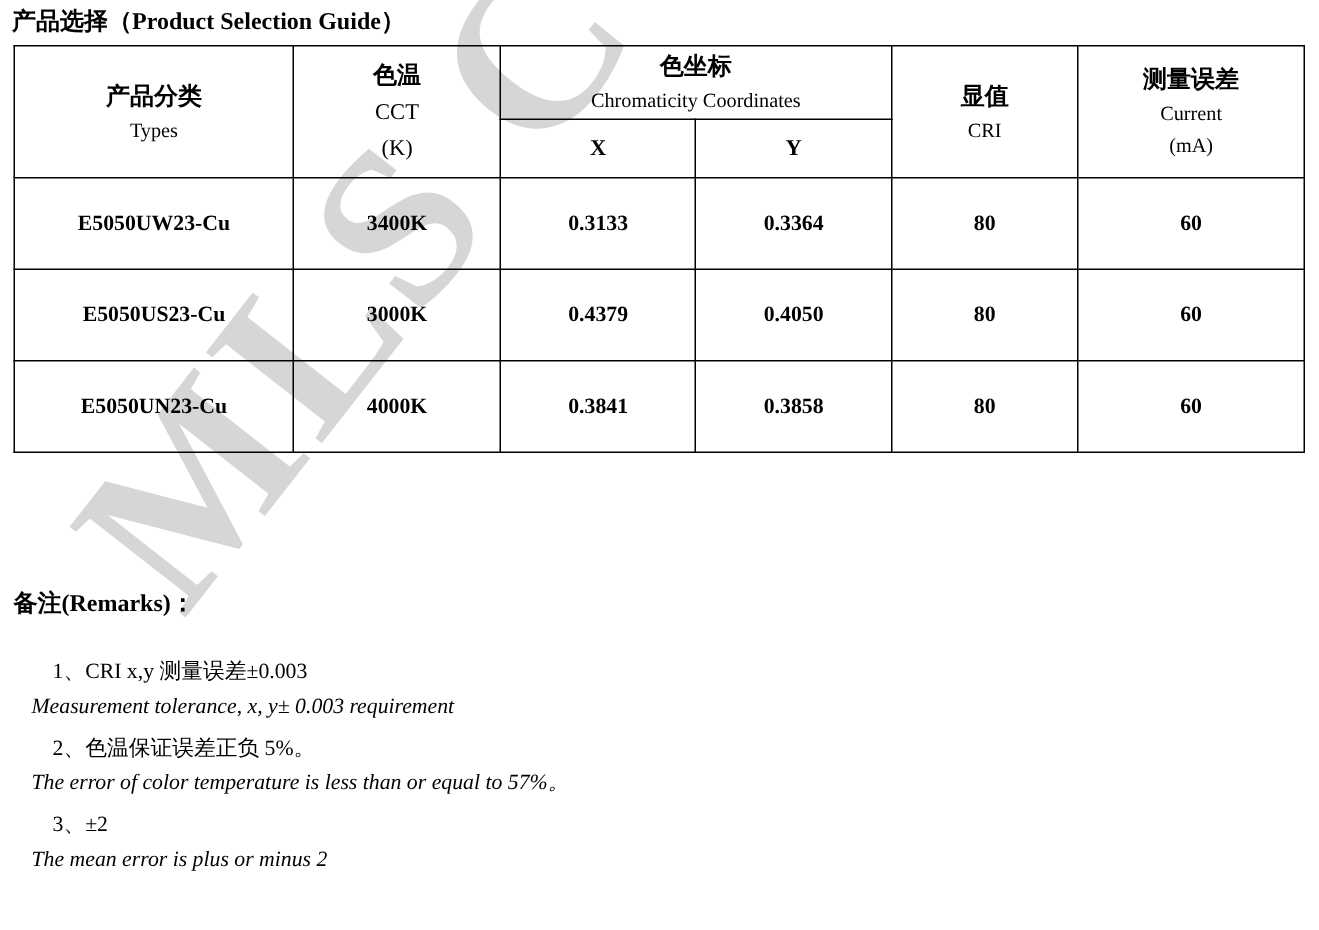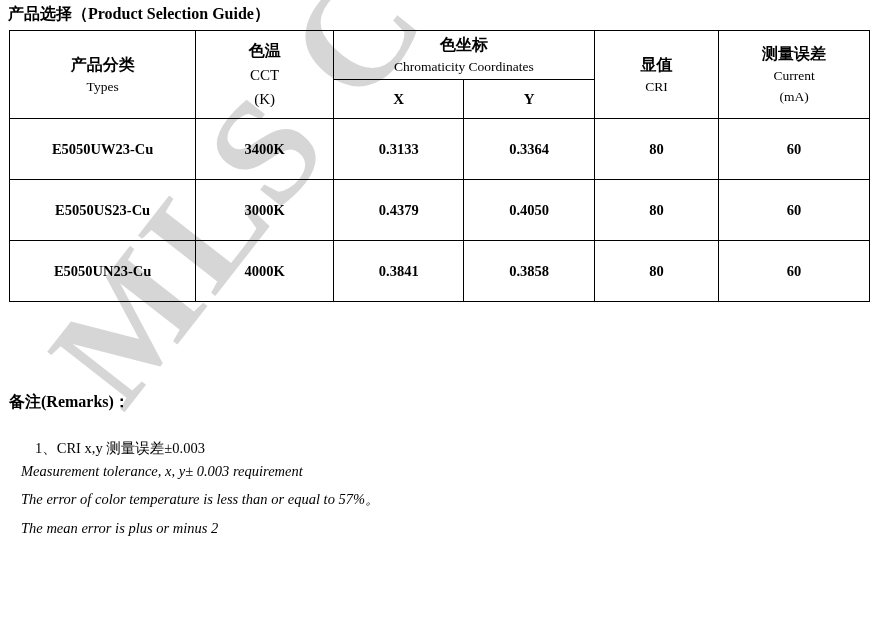--- a/index.html
+++ b/index.html
@@ -200,17 +200,19 @@
         <td class="row-cell">80</td>
         <td class="row-cell">60</td>
       </tr>
     </tbody>
   </table>
 
   <div class="remarks">
     <div class="remarks-title">备注(Remarks)：</div>
     <div class="remark-line indent tight">1、CRI x,y 测量误差±0.003</div>
     <div class="remark-line indent2">Measurement tolerance, x, y±  0.003 requirement</div>
+    <div class="remark-line indent tight">2、色温保证误差正负 5%。</div>
     <div class="remark-line indent2">The error of color temperature is less than or equal to 57%。</div>
+    <div class="remark-line indent tight">3、±2</div>
     <div class="remark-line indent2">The mean error is plus or minus 2</div>
   </div>
 
 </div>
 
 </body></html>

